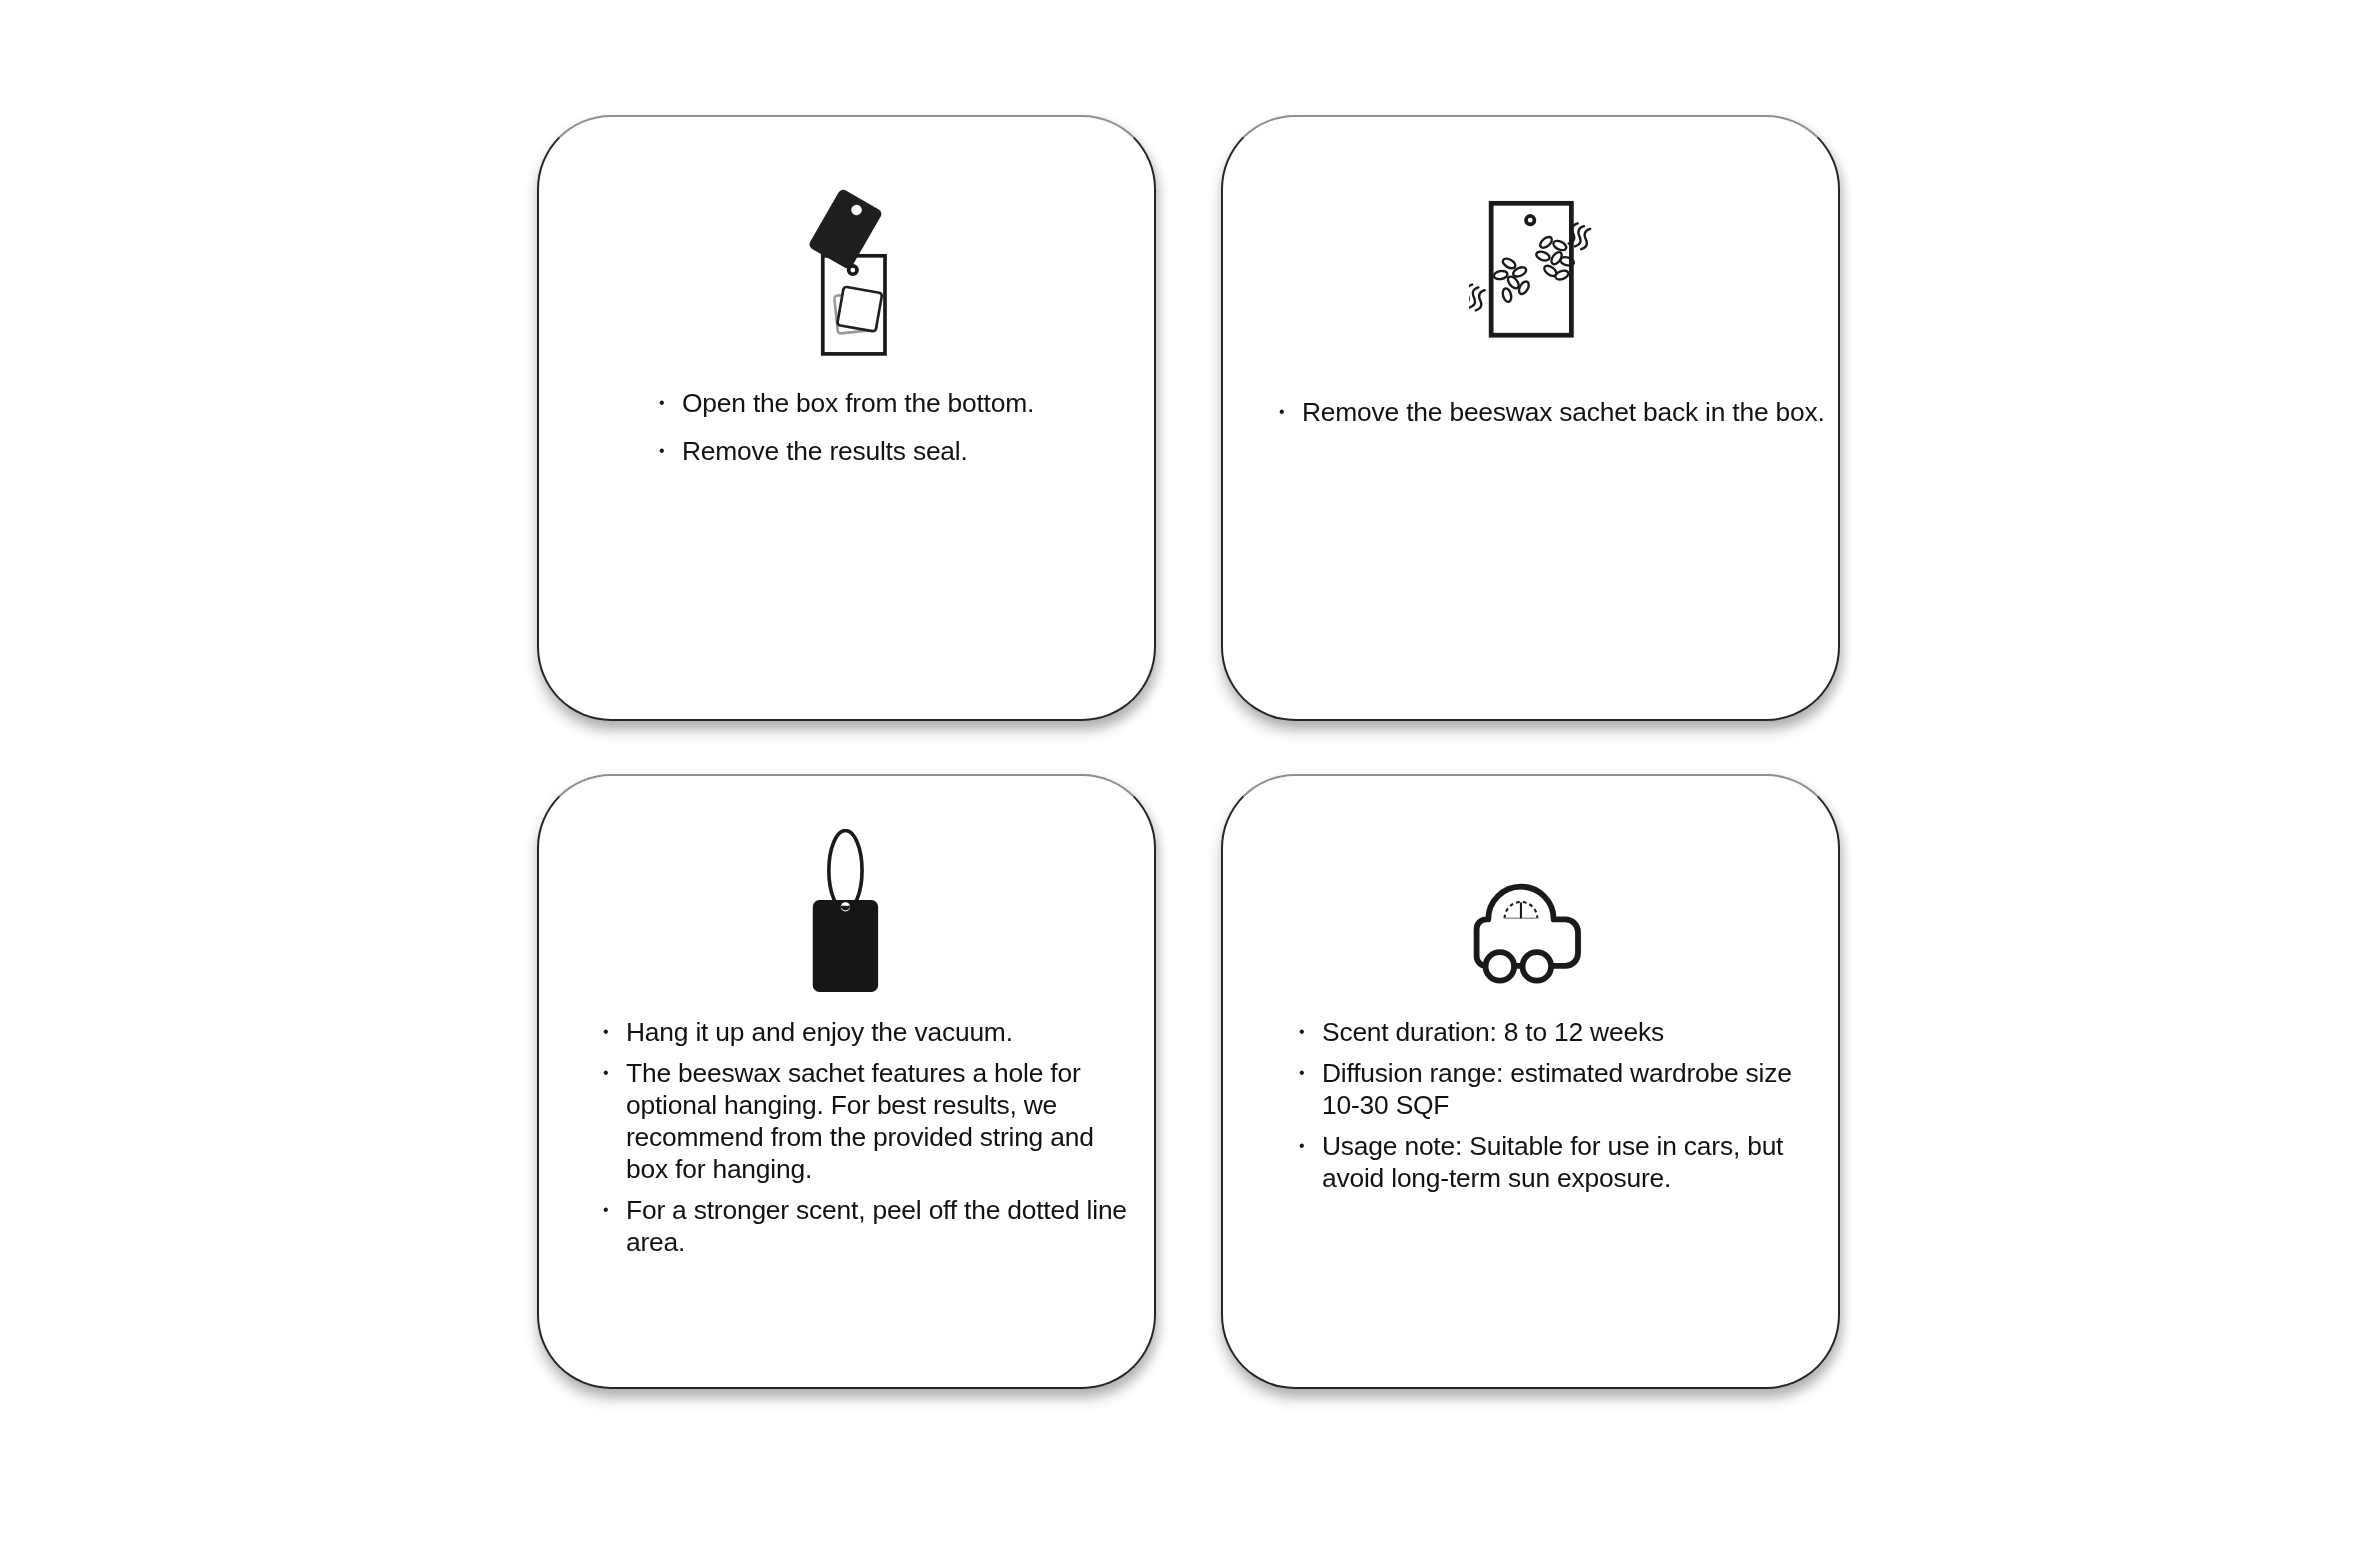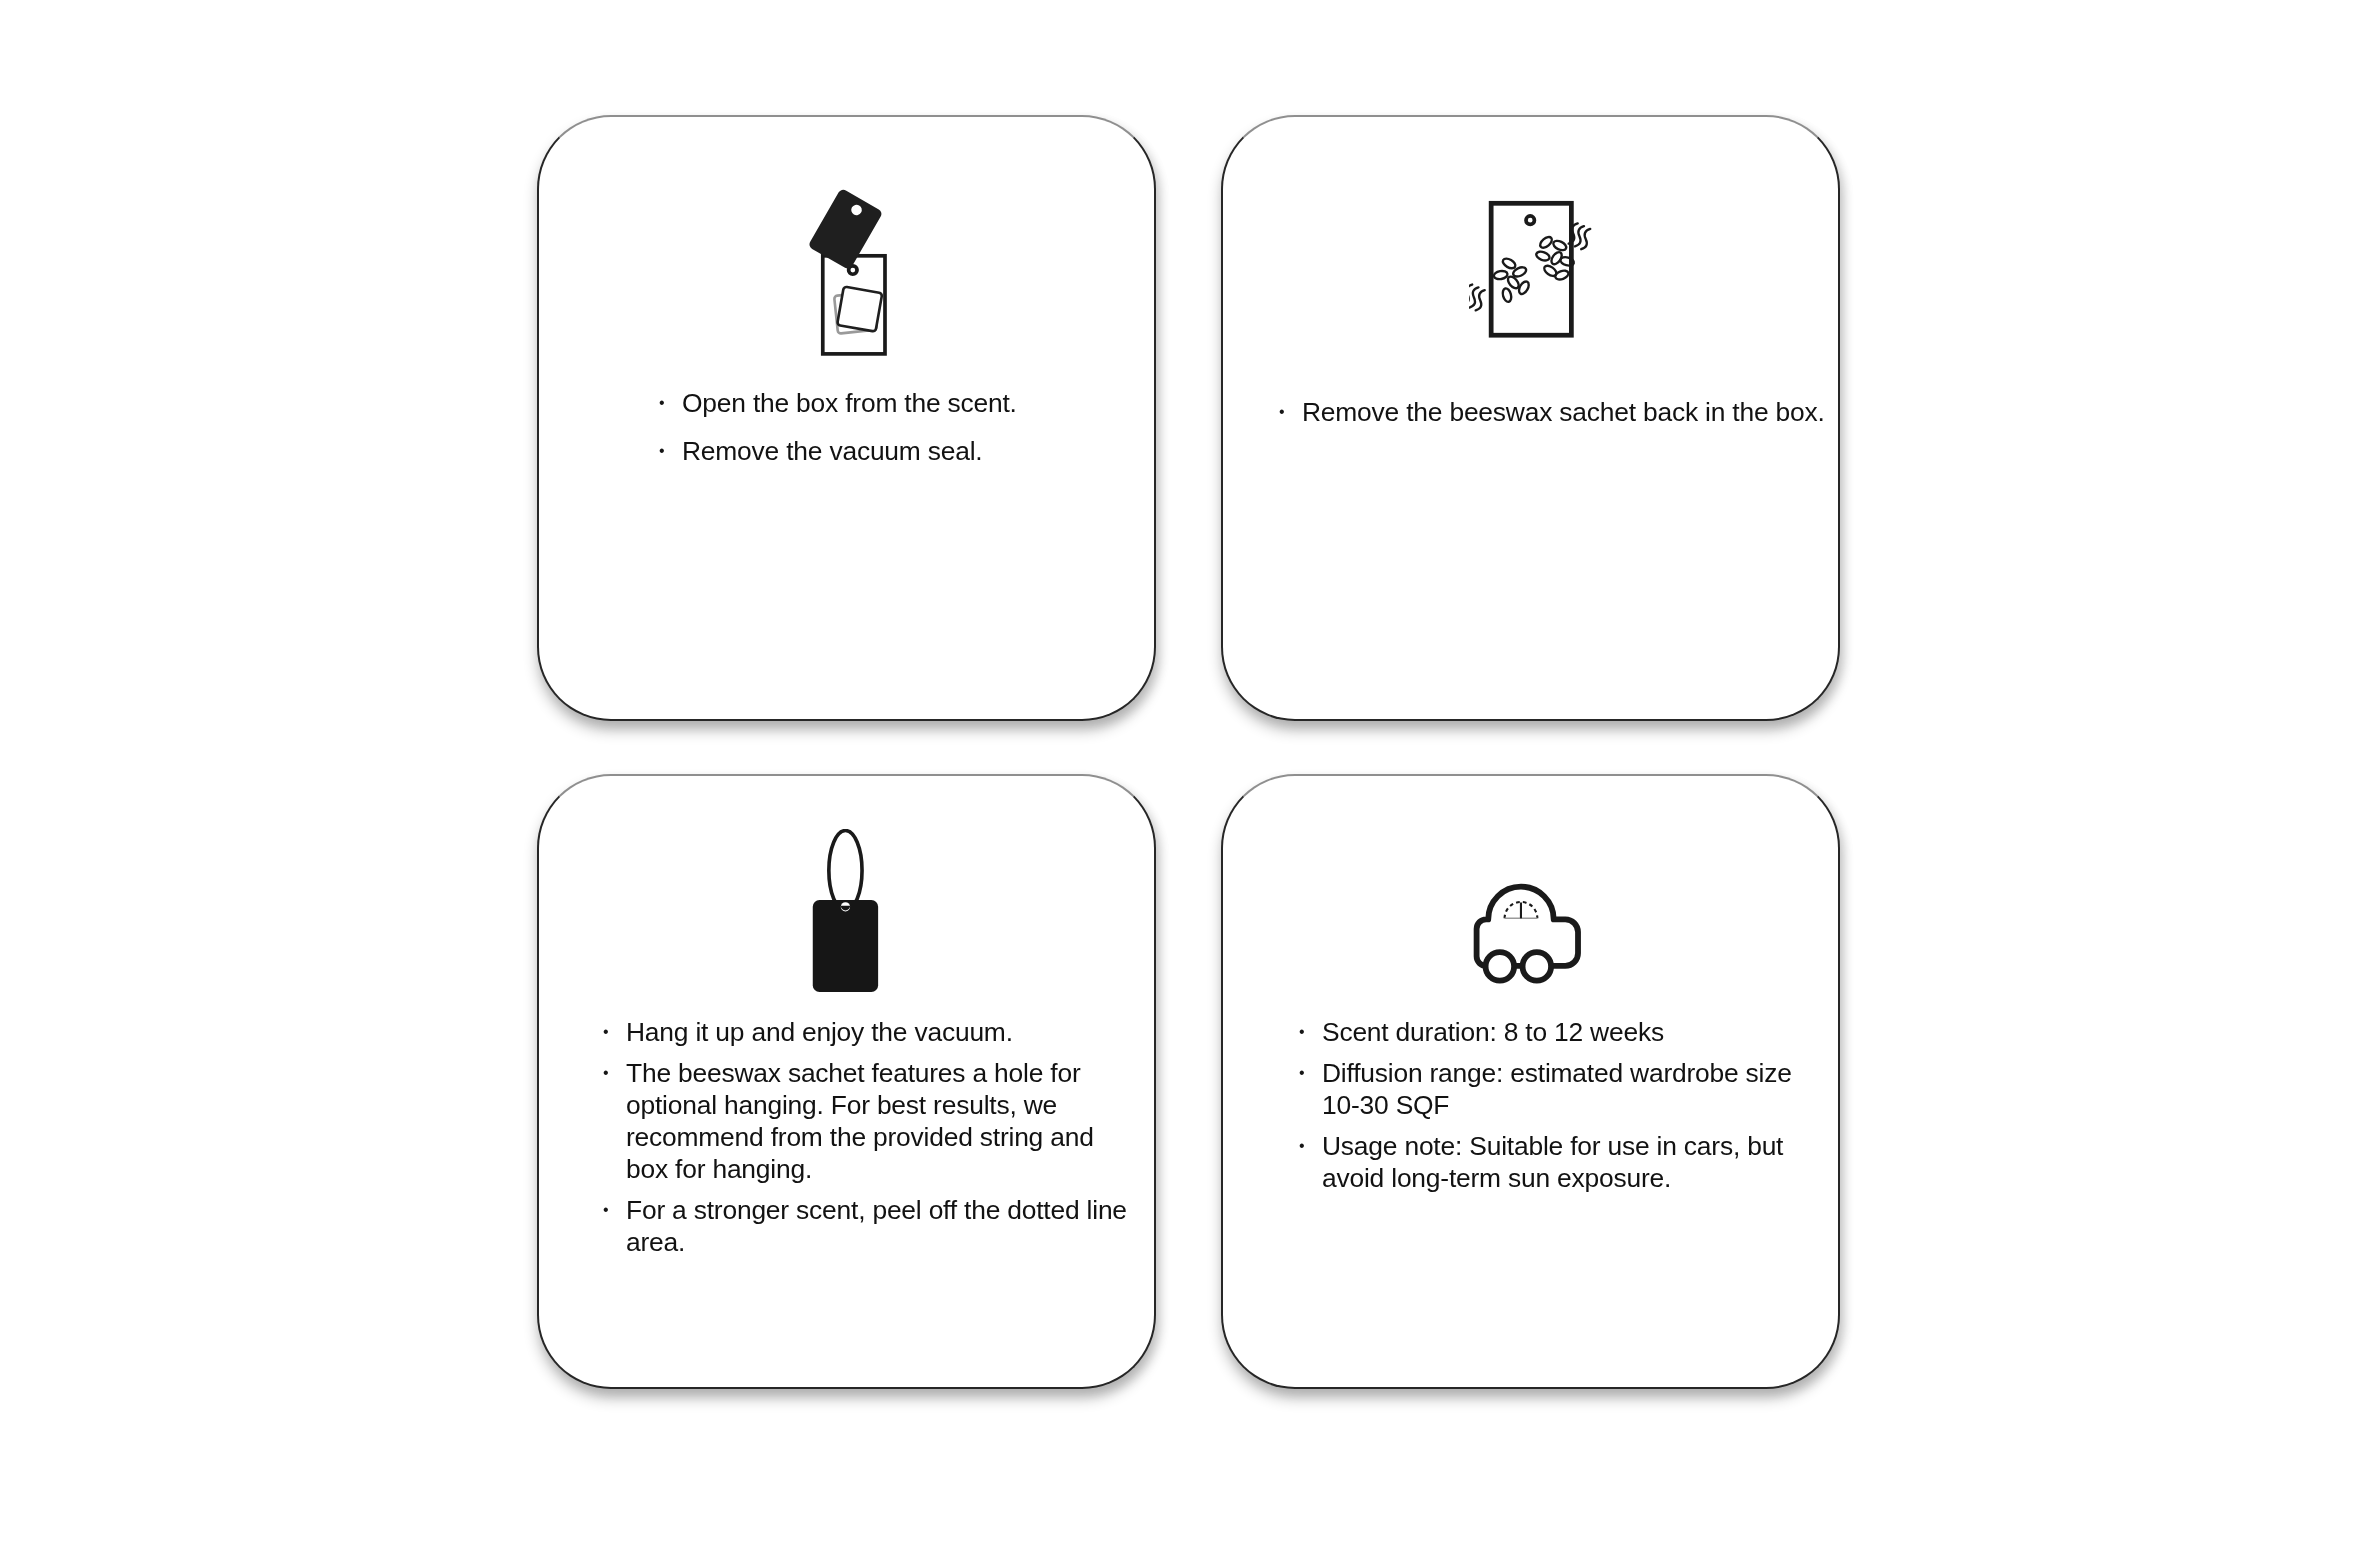--- a/index.html
+++ b/index.html
@@ -60,25 +60,25 @@
 
         <g transform="translate(150,34) rotate(30)">
           <rect x="-46" y="0" width="92" height="128" rx="10" fill="#1f1f1f"></rect>
           <circle cx="0" cy="22" r="10" fill="#ffffff"></circle>
         </g>
       </svg>
     </div>
     <ul class="bullets">
         <li class="item">
           <span class="dot">•</span>
-          <span class="txt">Open the box from the scent.</span>
+          <span class="txt">Open the box from the bottom.</span>
         </li>
         <li class="item">
           <span class="dot">•</span>
-          <span class="txt">Remove the vacuum seal.</span>
+          <span class="txt">Remove the results seal.</span>
         </li>
       </ul>
   </div>
 
   <div class="card c2">
     <div class="icon-area">
       <svg width="124" height="140" viewBox="0 0 235 265">
 
         <rect class="ink" x="42" y="8" width="152" height="250" stroke-width="9" fill="#ffffff"></rect>
         <circle class="ink" cx="116" cy="40" r="8" stroke-width="7" fill="#ffffff"></circle>

